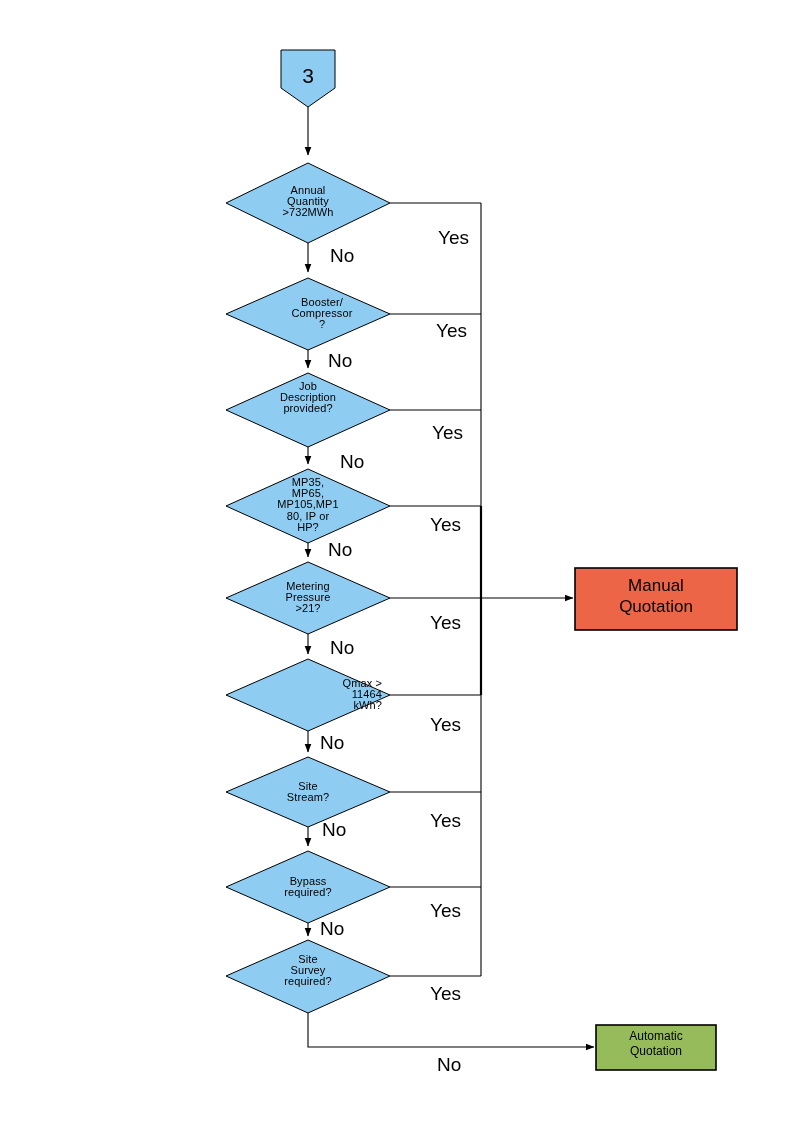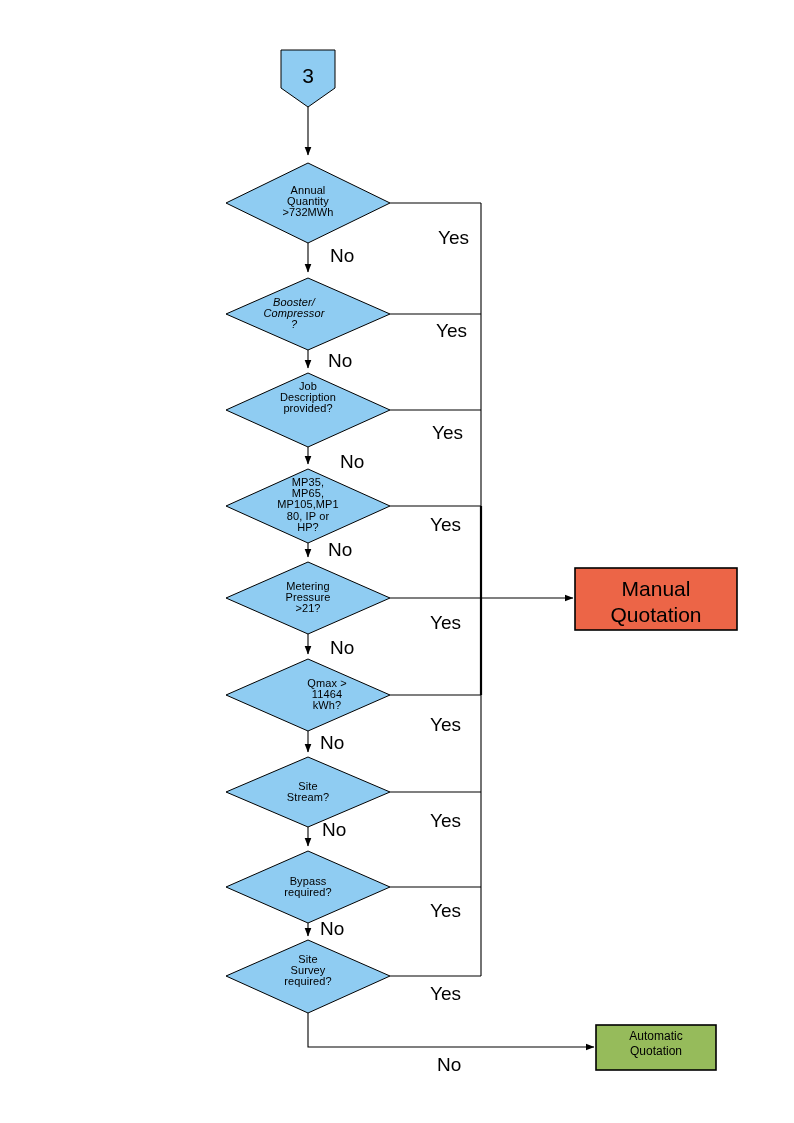--- a/index.html
+++ b/index.html
@@ -27,27 +27,27 @@
     color: #000000;
     line-height: 1.02;
     pointer-events: none;
     white-space: pre;
   }
   .diamond-label {
     font-size: 11px;
     letter-spacing: 0.1px;
   }
   .diamond-label.left-align {
-    text-align: center;
+    text-align: right;
   }
   .start-label {
     font-size: 21px;
   }
   .terminal-label {
-    font-size: 21px;
+    font-size: 17px;
     line-height: 1.22;
   }
   .edge-label {
     position: absolute;
     font-size: 19px;
     color: #000000;
     white-space: pre;
     pointer-events: none;
   }
   svg .fill-blue { fill: #8FCCF2; }
@@ -126,21 +126,21 @@
 
   <rect class="fill-orange stroke-k2" x="575" y="568" width="162" height="62"></rect>
   <rect class="fill-green stroke-k2" x="596" y="1025" width="120" height="45"></rect>
 </svg>
 
 <div class="shape-label start-label" style="left:281px; top:65px; width:54px;">3</div>
 
 <div class="shape-label diamond-label" style="left:234px; top:185px; width:148px;">Annual
 Quantity
 &gt;732MWh</div>
-<div class="shape-label diamond-label" style="left:220px; top:297px; width:148px;font-style:italic;">Booster/
+<div class="shape-label diamond-label" style="left:248px; top:297px; width:148px;">Booster/
 Compressor
 ?</div>
 <div class="shape-label diamond-label" style="left:234px; top:381px; width:148px;">Job
 Description
 provided?</div>
 <div class="shape-label diamond-label" style="left:234px; top:477px; width:148px;">MP35,
 MP65,
 MP105,MP1
 80, IP or
 HP?</div>

